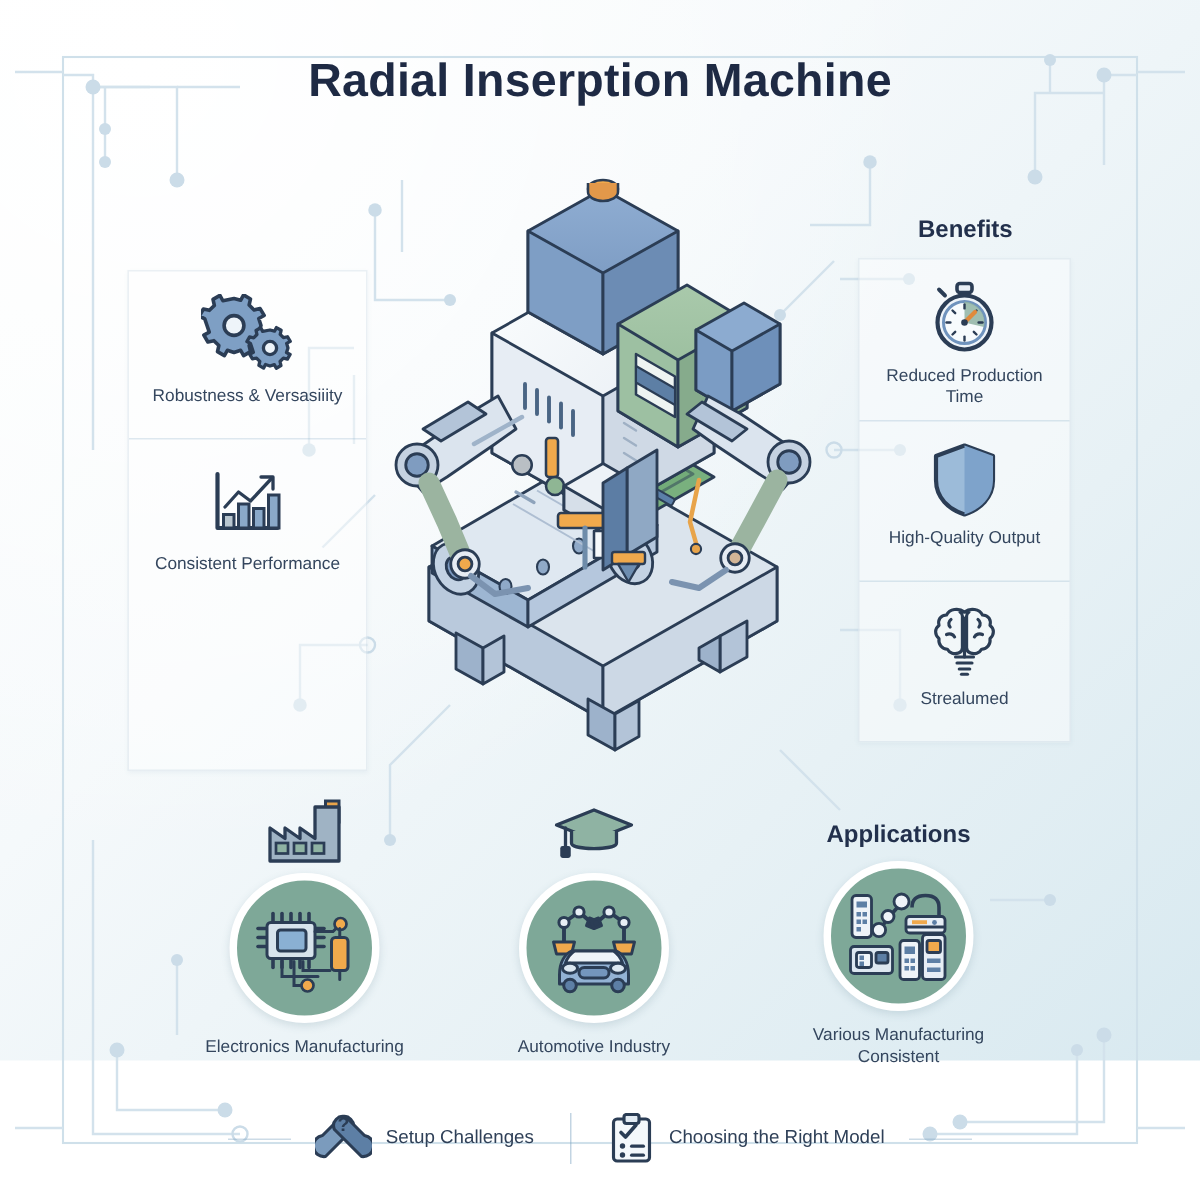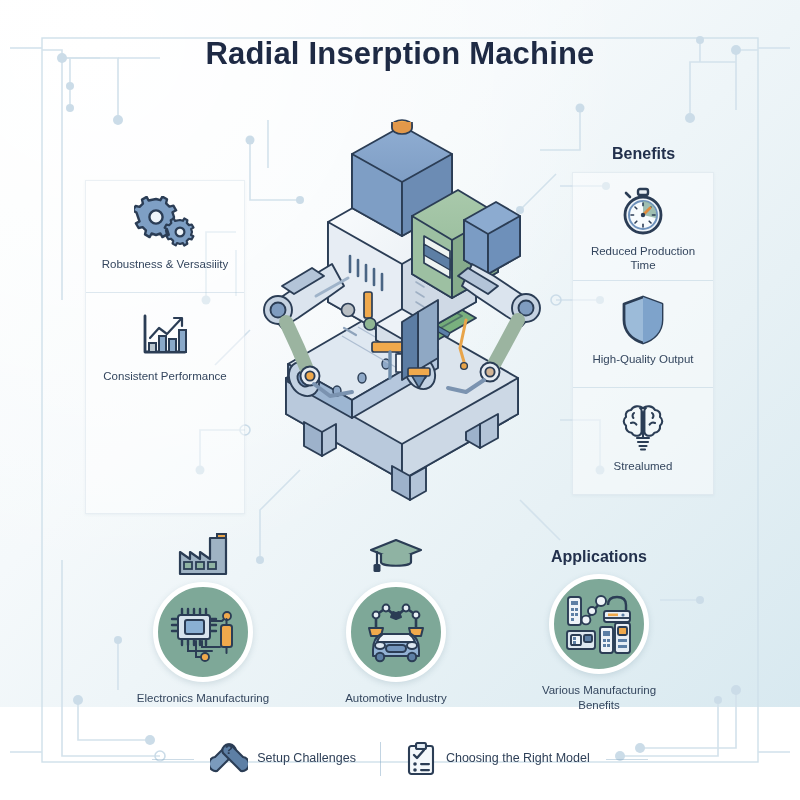--- a/index.html
+++ b/index.html
@@ -546,21 +546,21 @@
           </g>
           <rect x="53" y="34" width="15" height="30" rx="2.4" fill="#e7eef5"></rect>
           <rect x="56" y="38" width="9" height="8" rx="1.4" fill="#f0a94c"></rect>
           <g fill="#5d7fa5" stroke="none">
             <rect x="56" y="50" width="9" height="3"></rect>
             <rect x="56" y="56" width="9" height="3"></rect>
           </g>
         </g>
       </svg>
     </div>
-    <div class="cap">Various Manufacturing Benefits</div>
+    <div class="cap">Various Manufacturing Consistent</div>
   </div>
 
   <div id="footer">
     <div class="foot-line" id="foot-line-l"></div>
 
     <div class="foot-item">
       <svg width="38" height="34" viewBox="0 0 38 34">
         <g stroke="#2b3d55" stroke-width="2.1" fill="#6f8fb0" stroke-linejoin="round">
           <path d="M7 29 L25 11 a6 6 0 0 0 -8 -8 L5 15 a6 6 0 0 0 2 14 z" fill="#7b9bbd"></path>
           <path d="M31 29 L13 11 a6 6 0 0 1 8 -8 l12 12 a6 6 0 0 1 -2 14 z" fill="#5d7fa5"></path>

